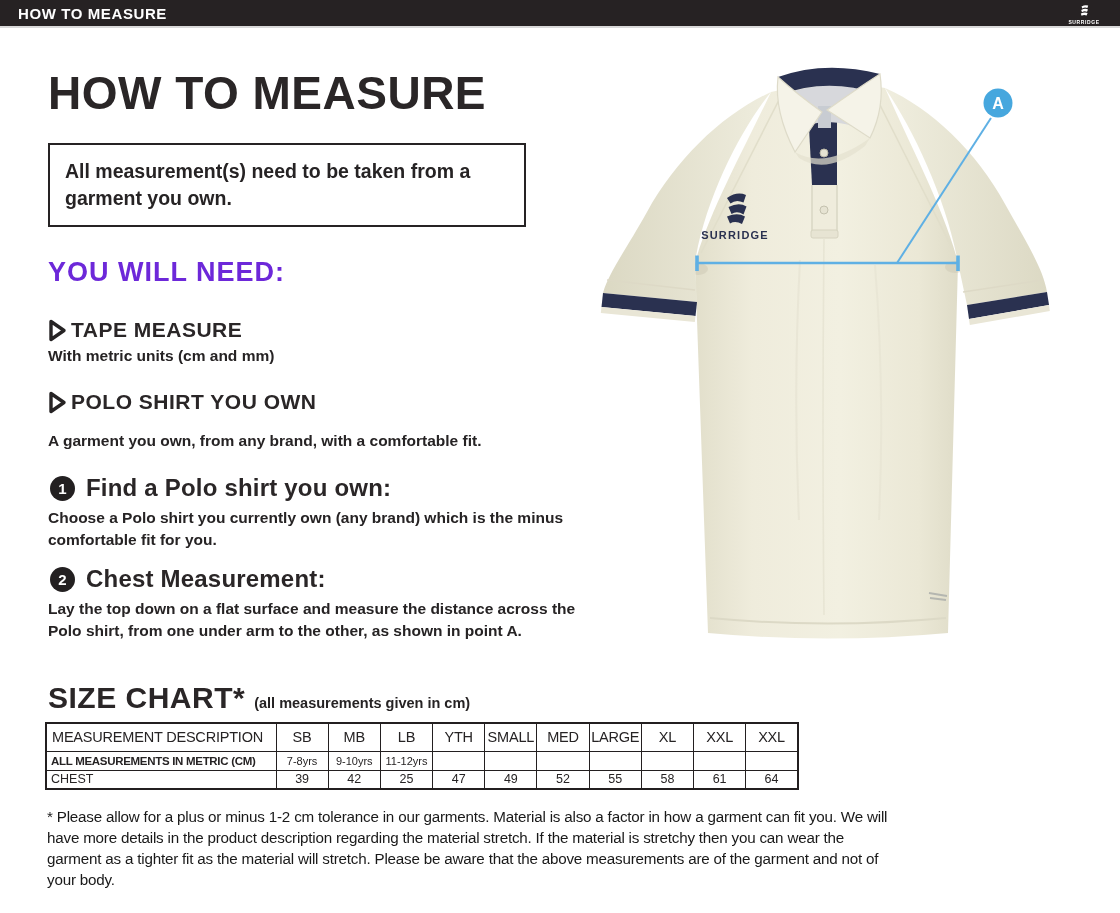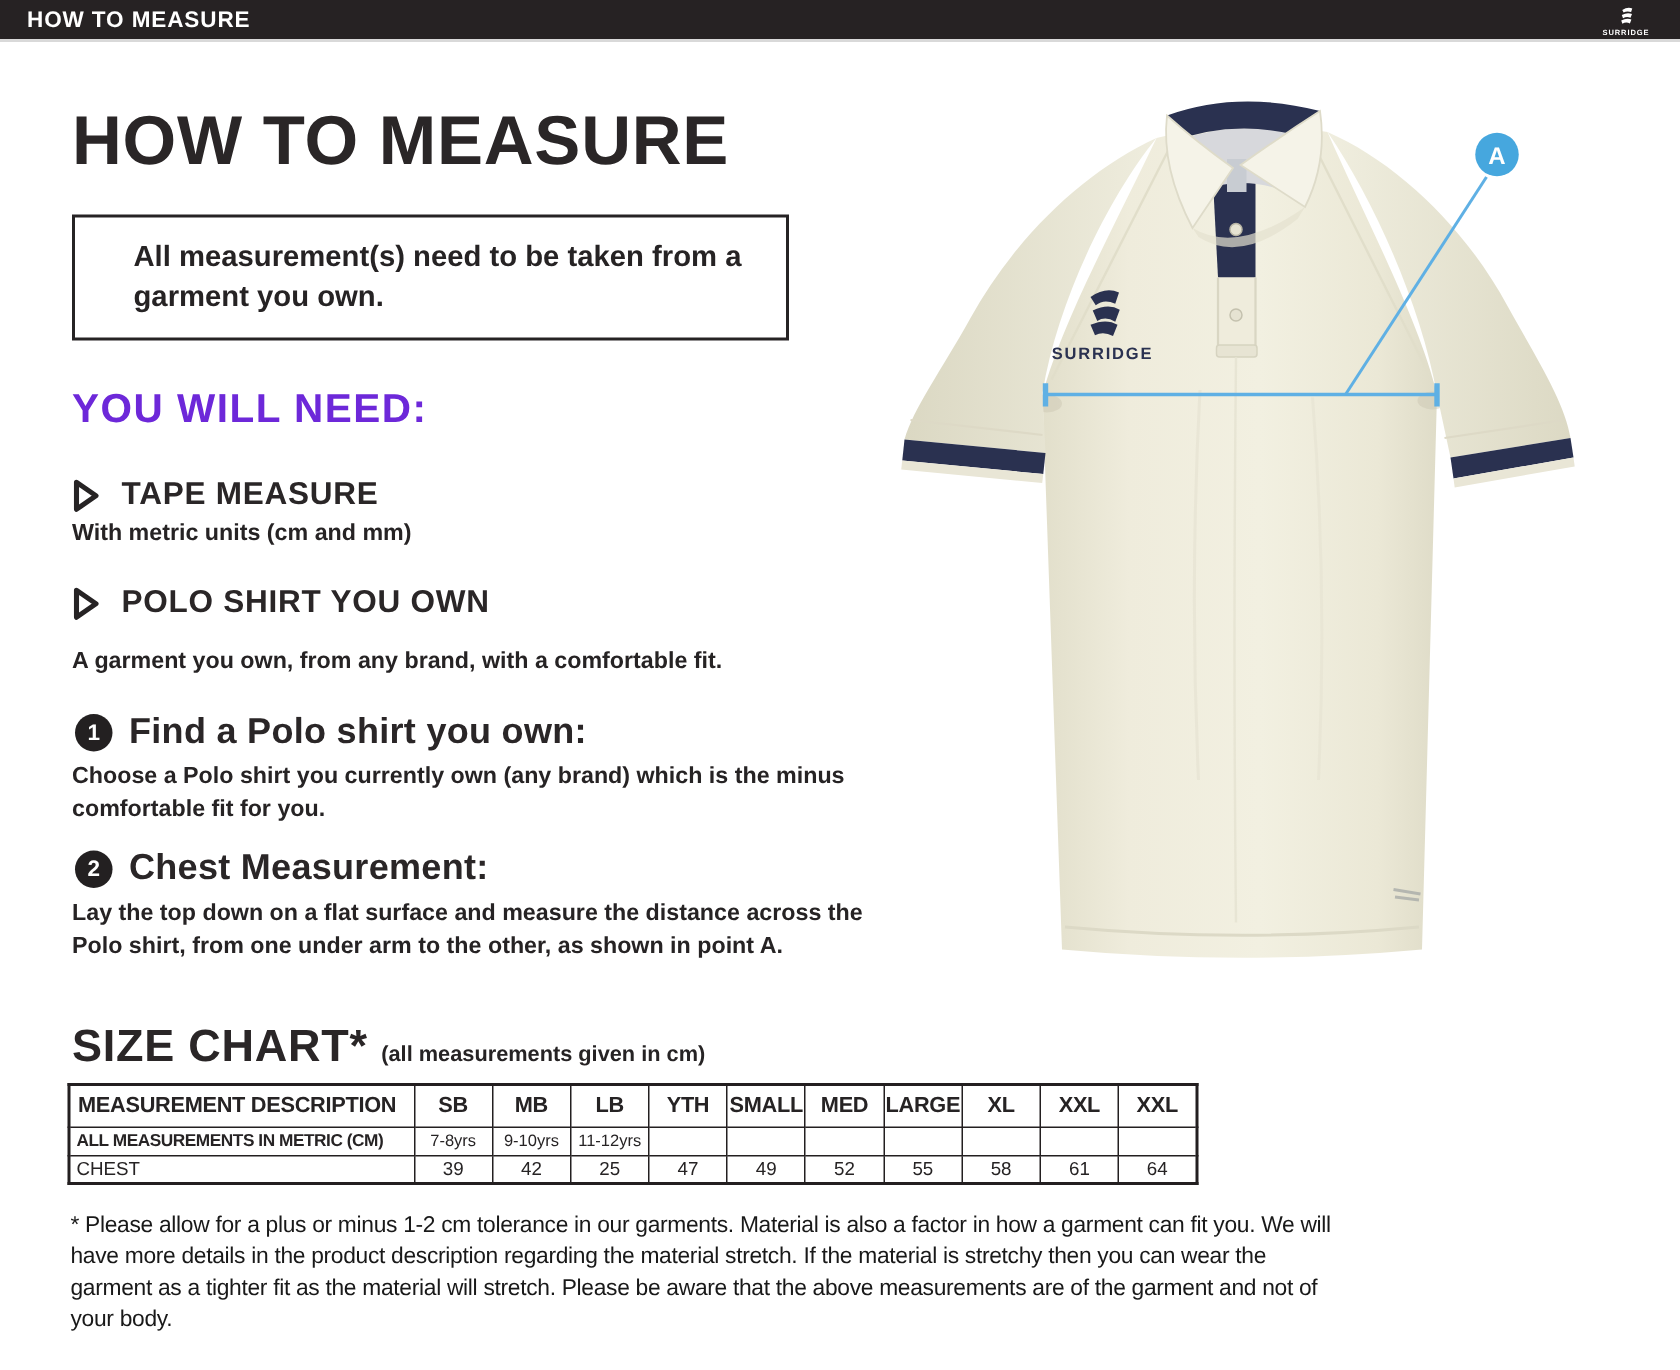--- a/index.html
+++ b/index.html
@@ -15,26 +15,26 @@
                   padding-left:18px; }
   .topbar-brand { position:absolute; right:14px; top:1px; width:44px; height:26px;
                   display:flex; flex-direction:column; align-items:center; justify-content:center; }
   .topbar-brand .brand-word { color:#fff; font-size:5px; font-weight:bold; letter-spacing:.6px; margin-top:1px; }
 
   
   .page-title { position:absolute; left:48px; top:70px; font-size:46px; font-weight:bold;
                 color:#2a2627; letter-spacing:.5px; line-height:1; }
   .notice-box { position:absolute; left:48px; top:143px; width:478px; min-height:79px;
                 border:2px solid #262324; padding:13px 15px; }
-  .notice-box p { font-size:19.5px; font-weight:bold; line-height:1.38; color:#262324;margin-left:24px; }
+  .notice-box p { font-size:19.5px; font-weight:bold; line-height:1.38; color:#262324; }
 
   .ywn-title { position:absolute; left:48px; top:257px; font-size:27px; font-weight:bold;
                letter-spacing:1px; color:#6d28d9; }
 
-  .need-item-title { position:absolute; display:flex; align-items:center; gap:14px; }
+  .need-item-title { position:absolute; display:flex; align-items:center; gap:4px; }
   .need-item-title h3 { font-size:21px; font-weight:bold; letter-spacing:.5px; color:#2a2627; }
   .need-item-desc { position:absolute; left:48px; font-size:15.5px; font-weight:bold; color:#262324; }
   .ni1-t { left:48px; top:318px; }
   .ni1-d { top:347px; }
   .ni2-t { left:48px; top:390px; }
   .ni2-d { top:417px;margin-top:15px; }
 
   .step-title { position:absolute; left:50px; display:flex; align-items:center; gap:11px; }
   .step-num { width:25px; height:25px; border-radius:50%; background:#232021; color:#fff;
               font-size:15px; font-weight:bold; display:flex; align-items:center; justify-content:center; }
@@ -46,21 +46,21 @@
 
   .size-chart-head { position:absolute; left:48px; top:668px; display:flex; align-items:flex-end; gap:9px; }
   .size-chart-head h2 { font-size:30px; font-weight:bold; letter-spacing:.5px; color:#2a2627; line-height:1;margin-top:15px; }
   .size-chart-head .sub { font-size:14.5px; font-weight:bold; color:#262324; padding-bottom:2px;margin-top:12px; }
 
   table.size-table { position:absolute; left:45px; top:722px; border-collapse:collapse;
                      table-layout:fixed; width:752px; }
   table.size-table th, table.size-table td { border:1.5px solid #231f20; text-align:center;
                      overflow:hidden; white-space:nowrap; }
   table.size-table { border:2px solid #231f20; }
-  table.size-table thead th { height:28px; font-size:14.5px; font-weight:bold; letter-spacing:-.2px; }
+  table.size-table thead th { height:28px; font-size:14.5px; font-weight:normal; letter-spacing:-.2px; }
   table.size-table thead th.desc-col { text-align:left; padding-left:5px; }
   table.size-table tbody td { height:19px; font-size:12.5px;margin-top:32px; }
   table.size-table tbody td.row-label { text-align:left; padding-left:4px; }
   table.size-table tbody tr.metric td.row-label { font-weight:bold; font-size:11.5px; letter-spacing:-.3px; }
   table.size-table tbody tr.metric td { font-size:11px; }
 
   .footnote { position:absolute; left:47px; top:806px; width:848px; font-size:15.2px;
               line-height:21px; color:#191919; letter-spacing:-.2px; }
 
   .diagram { position:absolute; left:575px; top:50px; width:490px; height:620px; }

